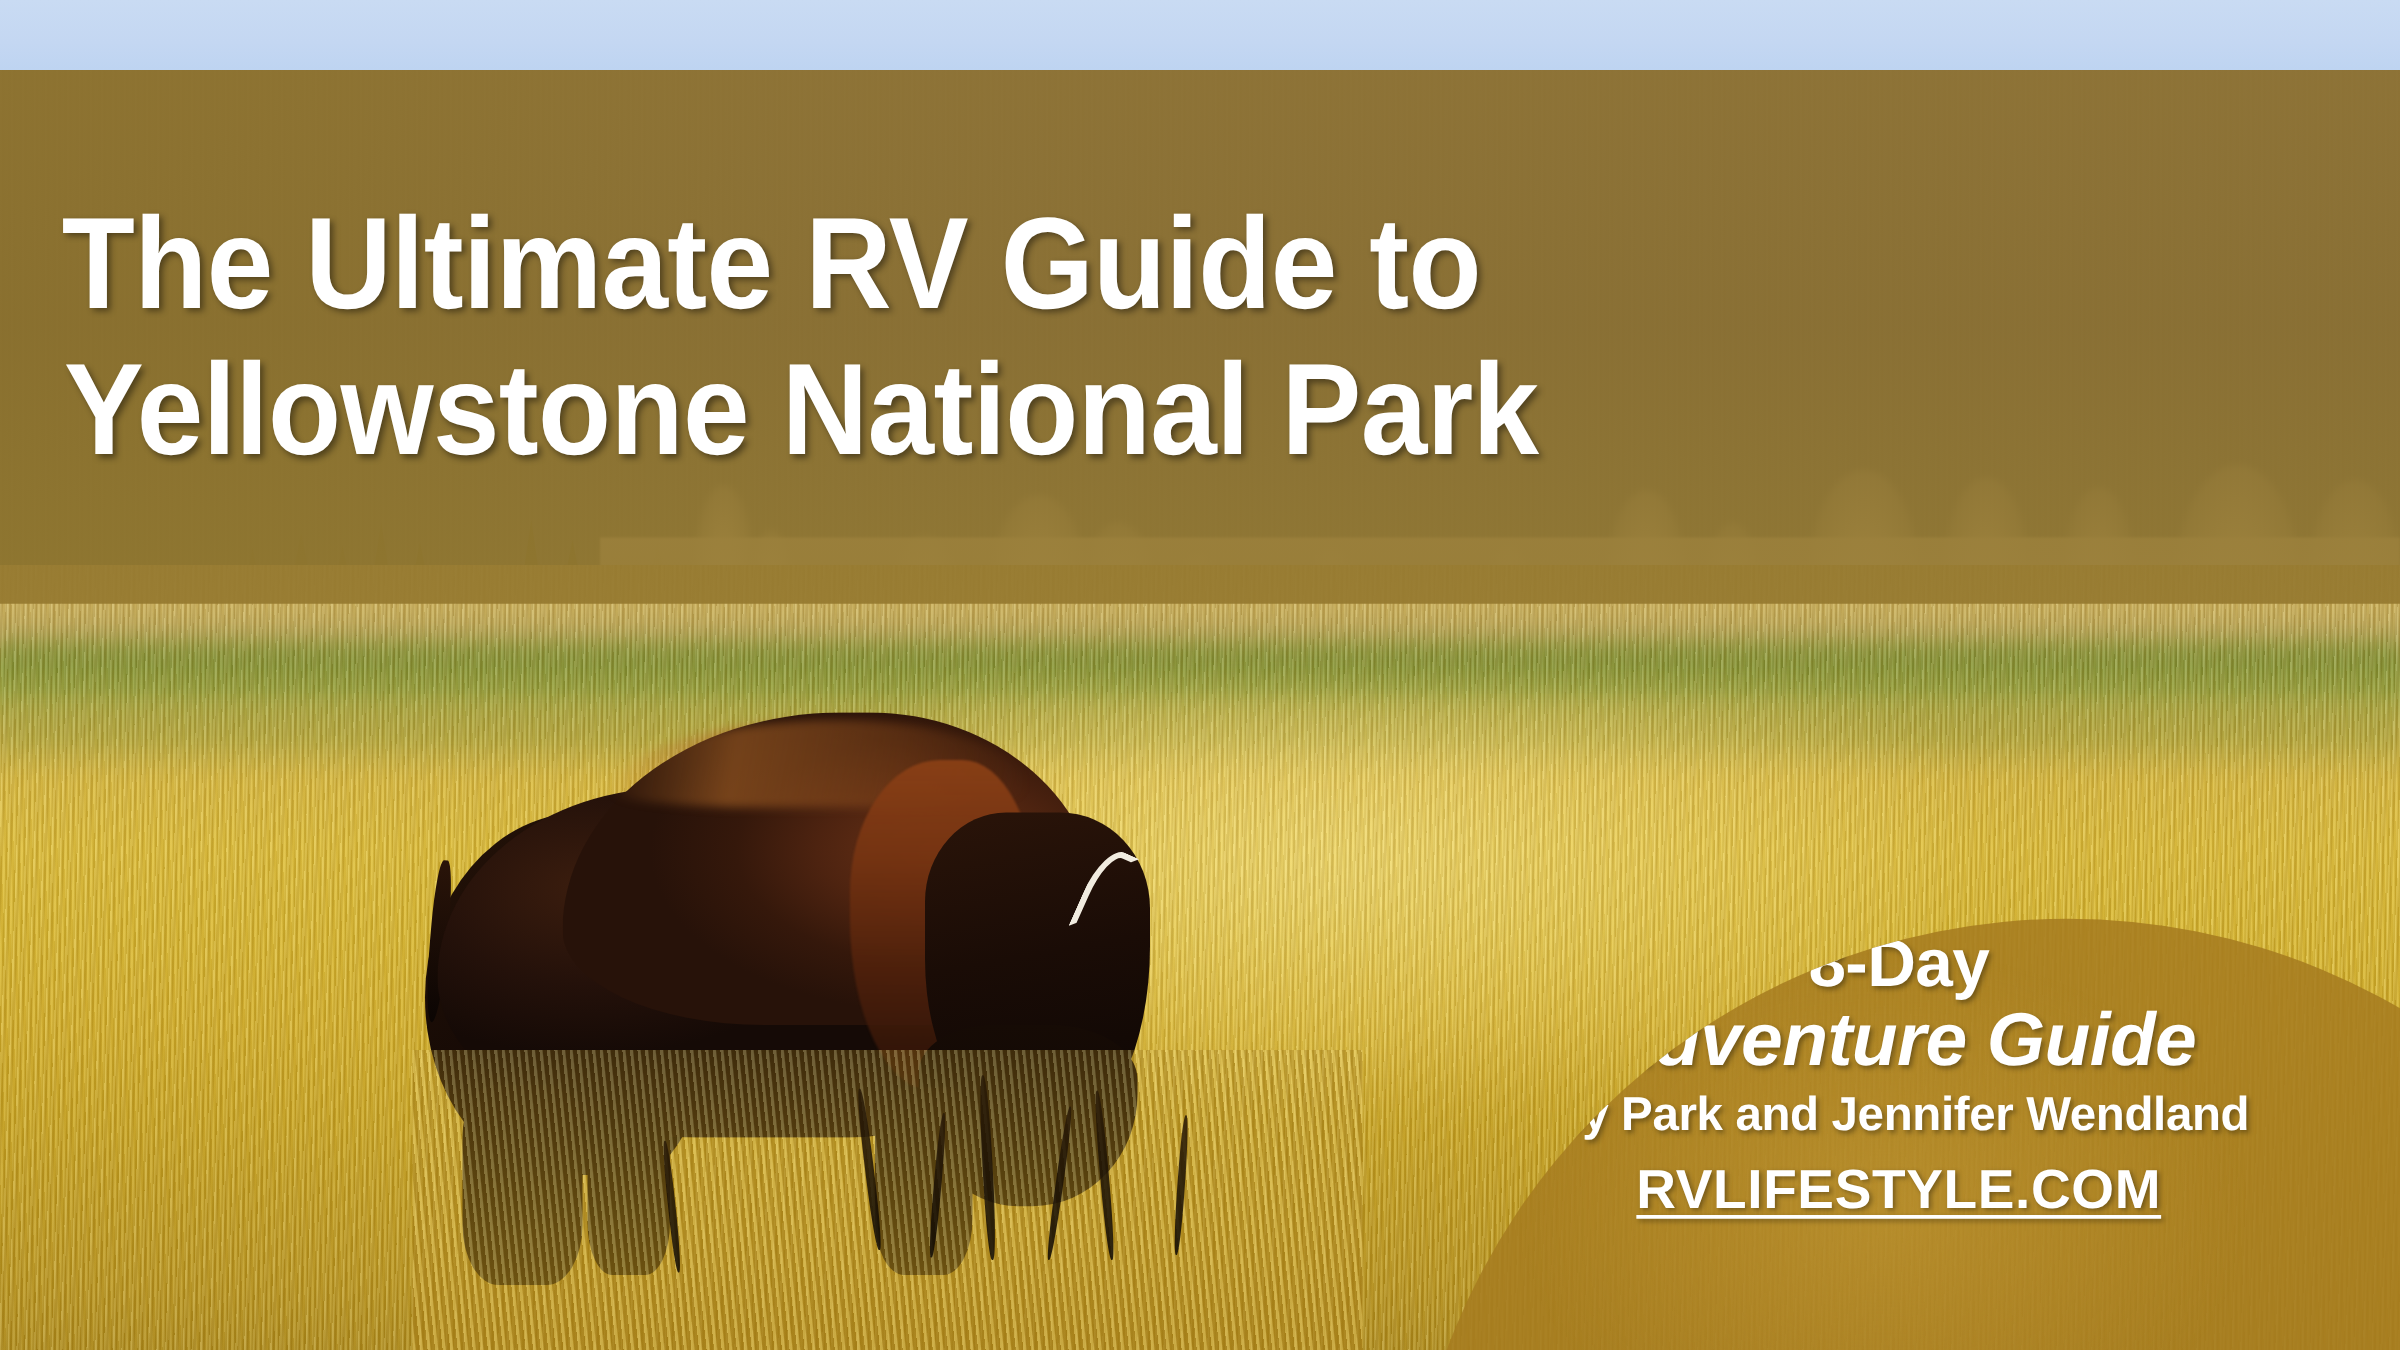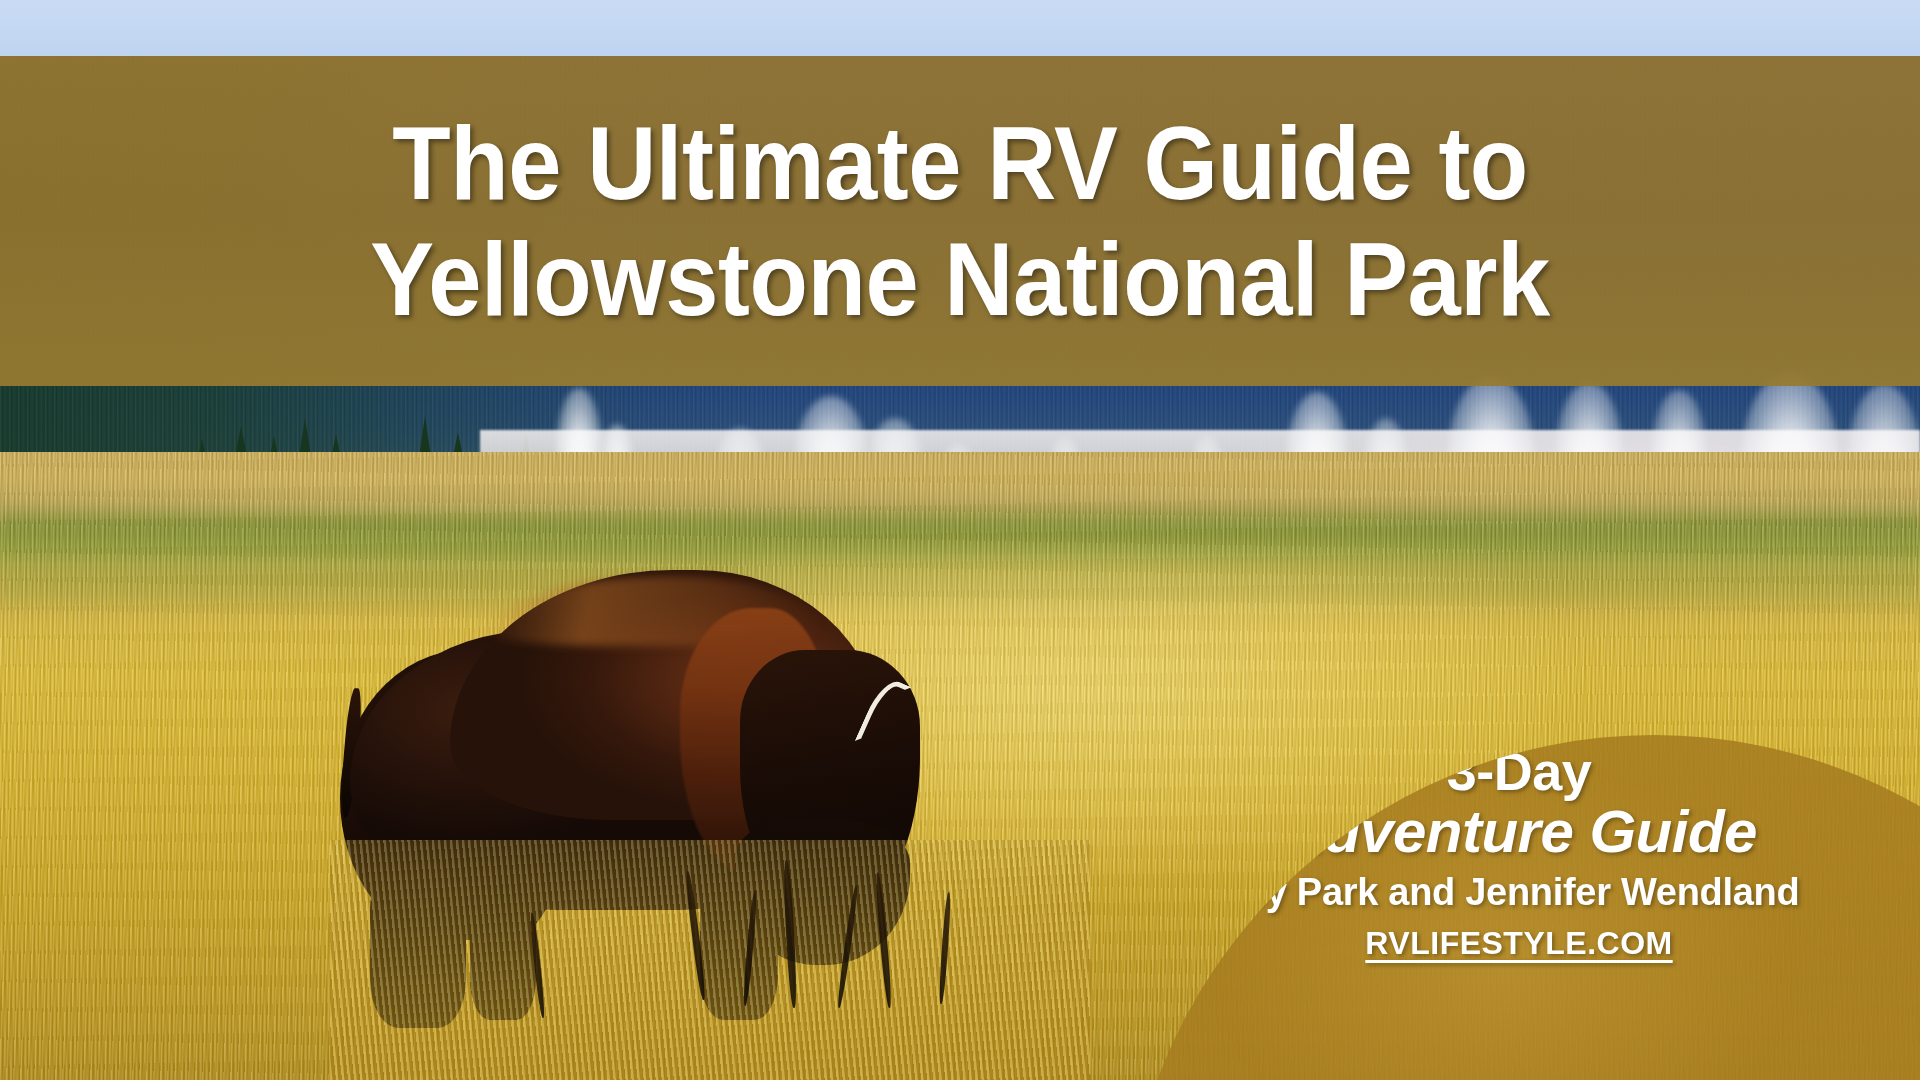--- a/index.html
+++ b/index.html
@@ -236,27 +236,27 @@
   .weed {
     position:absolute;
     background:linear-gradient(180deg,#2a1a06,#0d0803);
     border-radius:45%;
     transform-origin:bottom center;
     opacity:.85;
   }
 
   
   .title-band {
-    position:absolute; left:0; top:56px; width:1920px; height:330px;
+    position:absolute; left:0; top:56px; width:1920px; height:427px;
     background:linear-gradient(180deg,
        rgba(150,119,49,.93) 0%,
        rgba(146,116,47,.93) 48%,
        rgba(150,122,48,.94) 100%);
     display:flex; flex-direction:column;
-    align-items:center; justify-content:center;
+    align-items:flex-start; justify-content:center;
     z-index:6;
   }
   .title-line {
     color:#ffffff;
     font-family:"Liberation Sans", sans-serif;
     font-weight:700;
     font-size:104px;
     line-height:1.12;
     letter-spacing:-0.5px;
     white-space:nowrap;
@@ -298,21 +298,21 @@
     letter-spacing:-.5px;
     font-style:italic;
   }
   .badge-l3 {
     color:#ffffff; font-weight:700; font-size:38px; line-height:1.25;
     text-shadow:2px 2px 4px rgba(0,0,0,.35);
     margin-top:4px;
     letter-spacing:-.3px;
   }
   .badge-l4 {
-    color:#ffffff; font-weight:700; font-size:32px; line-height:1.3;
+    color:#ffffff; font-weight:700; font-size:44px; line-height:1.3;
     text-shadow:2px 2px 4px rgba(0,0,0,.35);
     text-decoration:underline;
     text-underline-offset:6px;
     text-decoration-thickness:3px;
     margin-top:6px;
     letter-spacing:.5px;
   }
 </style>
 </head>
 <body>
@@ -391,20 +391,20 @@
   </div>
 
   <div class="title-band">
     <div class="title-line">The Ultimate RV Guide to</div>
     <div class="title-line">Yellowstone National Park</div>
   </div>
 
   <div class="badge">
     <div class="badge-tex"></div>
     <div class="badge-text">
-      <div class="badge-l1">3-Day</div>
+      <div class="badge-l1">8-Day</div>
       <div class="badge-l2">Adventure Guide</div>
       <div class="badge-l3">By Park and Jennifer Wendland</div>
       <div class="badge-l4">RVLIFESTYLE.COM</div>
     </div>
   </div>
 
 </div>
 
 </body></html>

